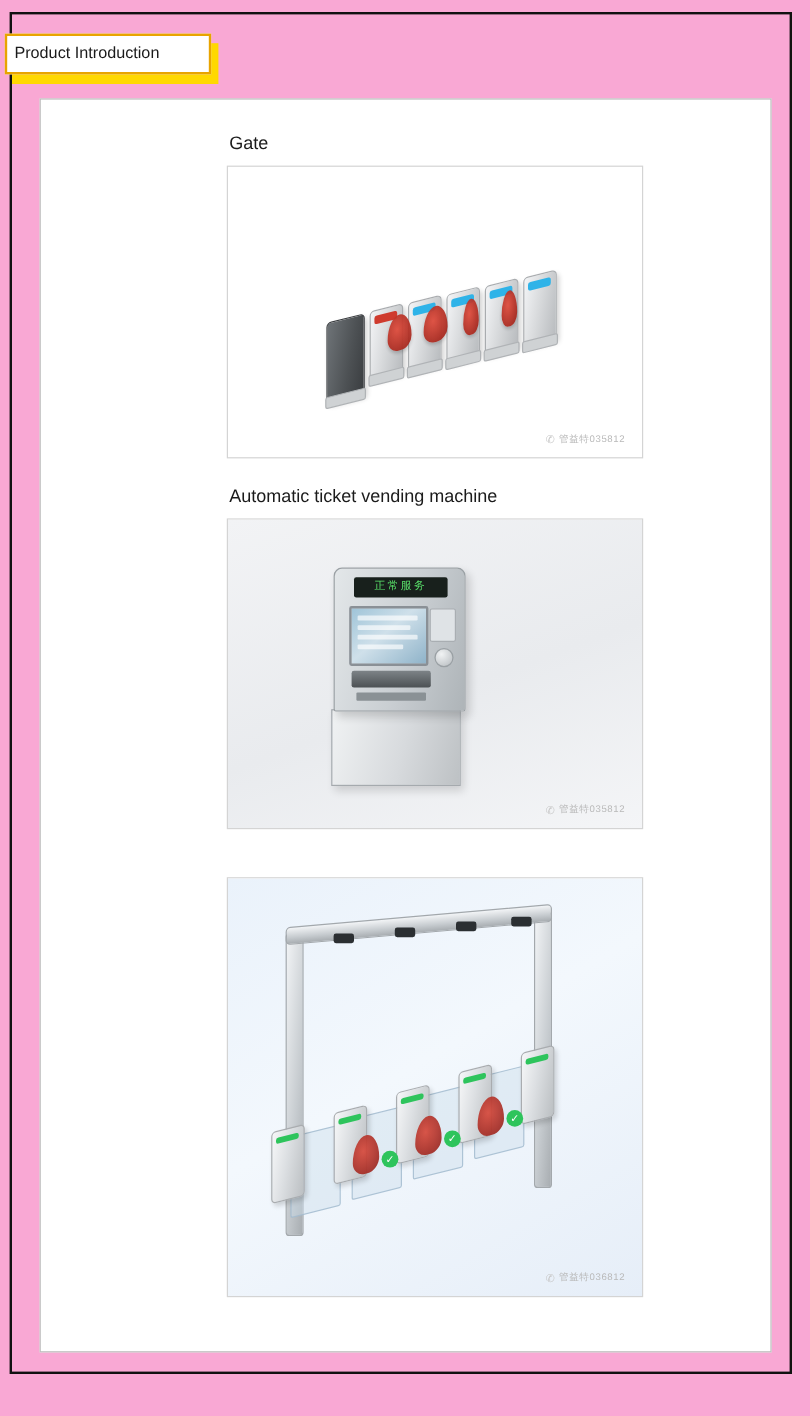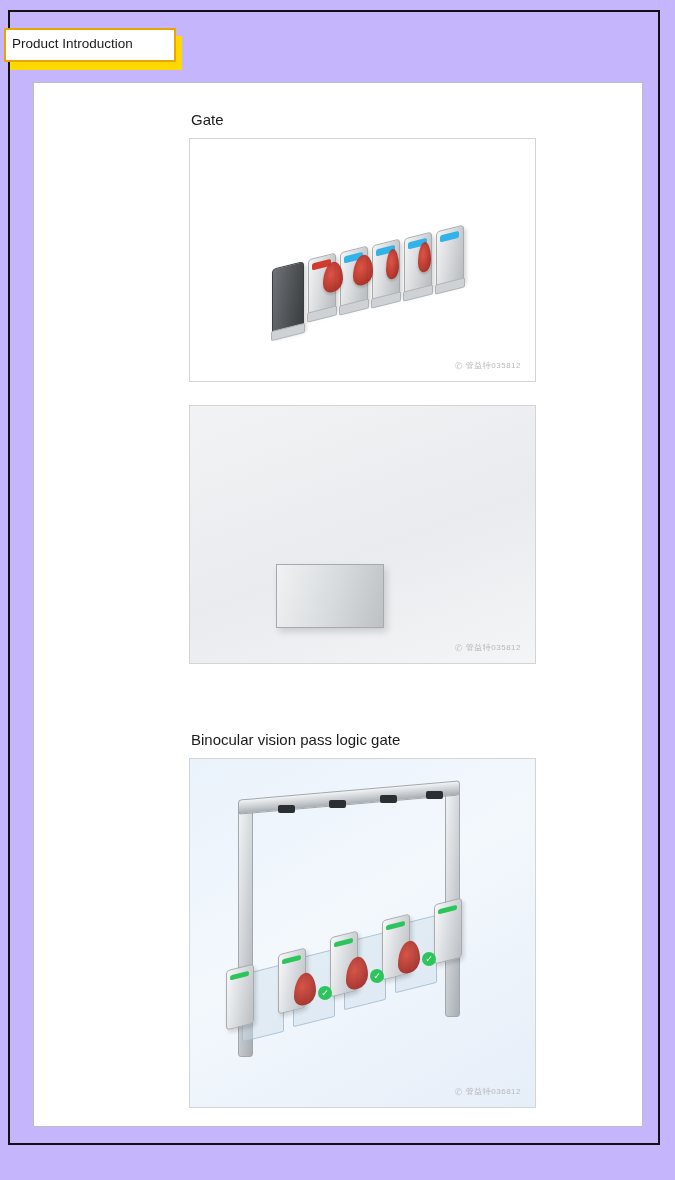--- a/index.html
+++ b/index.html
@@ -5,21 +5,21 @@
   html, body {
     margin: 0;
     padding: 0;
     background: #ffffff;
     font-family: "Liberation Sans", sans-serif;
   }
   #page {
     position: relative;
     width: 675px;
     height: 1180px;
-    background: #c4b5fd;
+    background: #f9a8d4;
     overflow: hidden;
   }
 
   
   .outer-frame {
     position: absolute;
     left: 8px;
     top: 10px;
     width: 652px;
     height: 1135px;
@@ -380,33 +380,46 @@
           <div class="gate-wing" style="left:228px; top:103px; width:13px;"></div>
         </div>
         <div class="watermark">
           <span class="wm-mark">✆</span>
           <span>管益特035812</span>
         </div>
       </div>
     </div>
 
     <div class="section" style="top:322px;">
+      <div class="section-title">Automatic ticket vending machine</div>
       <div class="img-box" style="width:347px;height:259px;">
         <div class="tvm-bg">
           <div class="tvm-pedestal"></div>
+          <div class="tvm-body">
+            <div class="tvm-banner">正常服务</div>
+            <div class="tvm-screen">
+              <div class="row" style="top:6px; width:50px;"></div>
+              <div class="row" style="top:14px; width:44px;"></div>
+              <div class="row" style="top:22px; width:50px;"></div>
+              <div class="row" style="top:30px; width:38px;"></div>
+            </div>
+            <div class="tvm-keypad"></div>
+            <div class="tvm-circle"></div>
+            <div class="tvm-slot"></div>
+            <div class="tvm-slot2"></div>
+          </div>
         </div>
         <div class="watermark">
           <span class="wm-mark">✆</span>
           <span>管益特035812</span>
         </div>
       </div>
     </div>
 
     <div class="section" style="top:648px;">
-      <div class="section-title">Binocular vision pass logic gate</div>
       <div class="img-box" style="width:347px;height:350px;">
         <div class="bino-bg">
 
           <div class="arch-left" style="left:48px; top:46px; height:250px;"></div>
           <div class="arch-right" style="left:255px; top:28px; height:228px;"></div>
           <div class="arch-top" style="left:48px; top:31px; width:220px; transform:skewY(-5deg);"></div>
           <div class="arch-cam" style="left:88px; top:46px;"></div>
           <div class="arch-cam" style="left:139px; top:41px;"></div>
           <div class="arch-cam" style="left:190px; top:36px;"></div>
           <div class="arch-cam" style="left:236px; top:32px;"></div>

